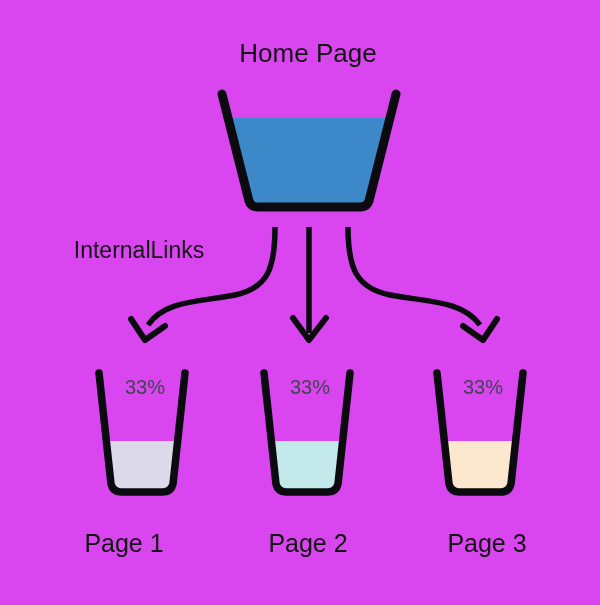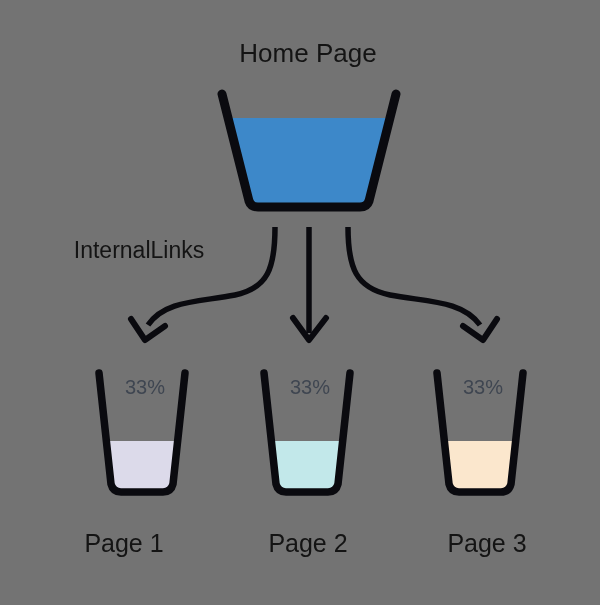--- a/index.html
+++ b/index.html
@@ -73,21 +73,21 @@
     fill: none;
     stroke: #0a0a0f;
     stroke-width: 6;
     stroke-linecap: round;
     stroke-linejoin: round;
   }
 </style>
 </head>
 <body>
 
-<div id="diagram-root" style="background: #737373;">
+<div id="diagram-root" style="background: #d946ef;">
   <svg id="flow-svg" viewBox="0 0 600 605" xmlns="http://www.w3.org/2000/svg">
 
     <g>
 
       <text class="node-title" x="308" y="62" fill="#141414">Home Page</text>
 
       <clipPath id="bucket-clip">
         <path d="M 222 94 L 249 203 Q 250 207 255 207 L 362 207 Q 367 207 368 203 L 396 94 Z"></path>
       </clipPath>
       <rect class="bucket-fill" x="215" y="118" width="190" height="92" fill="#3d88c9" clip-path="url(#bucket-clip)"></rect>

